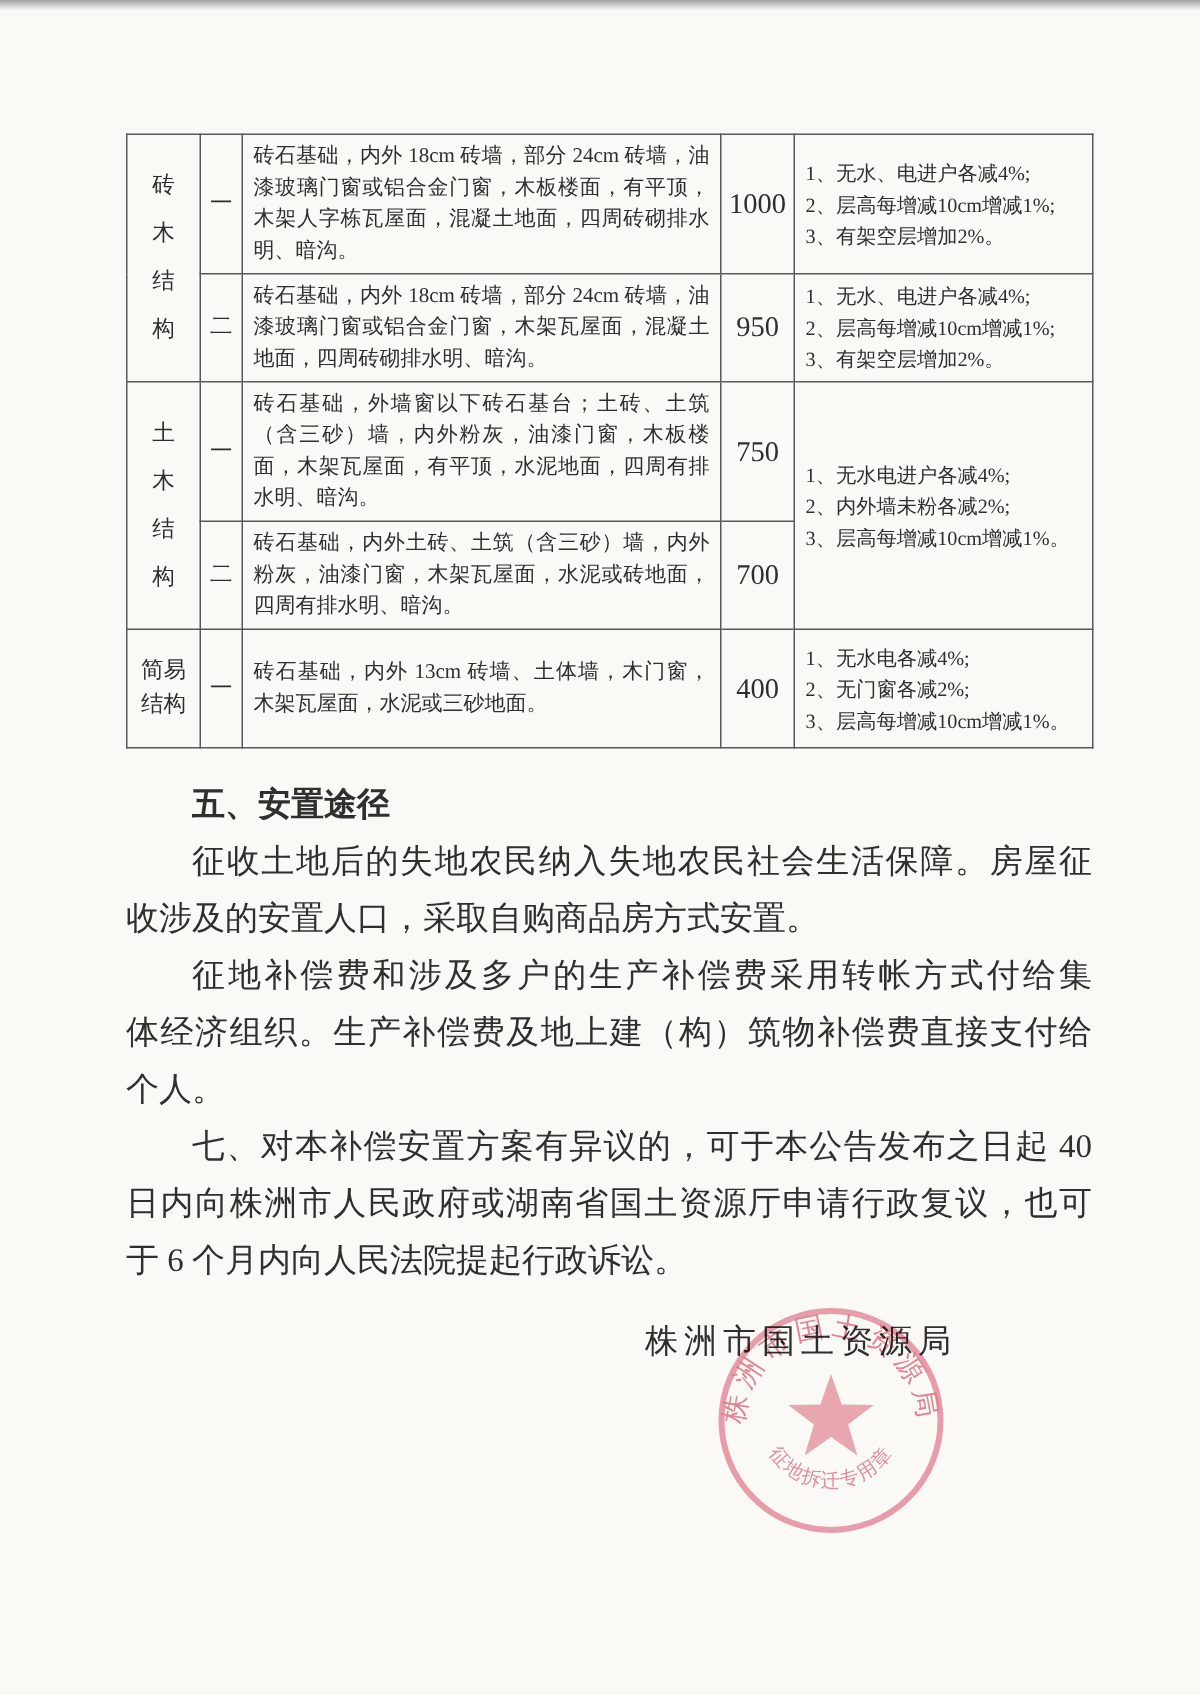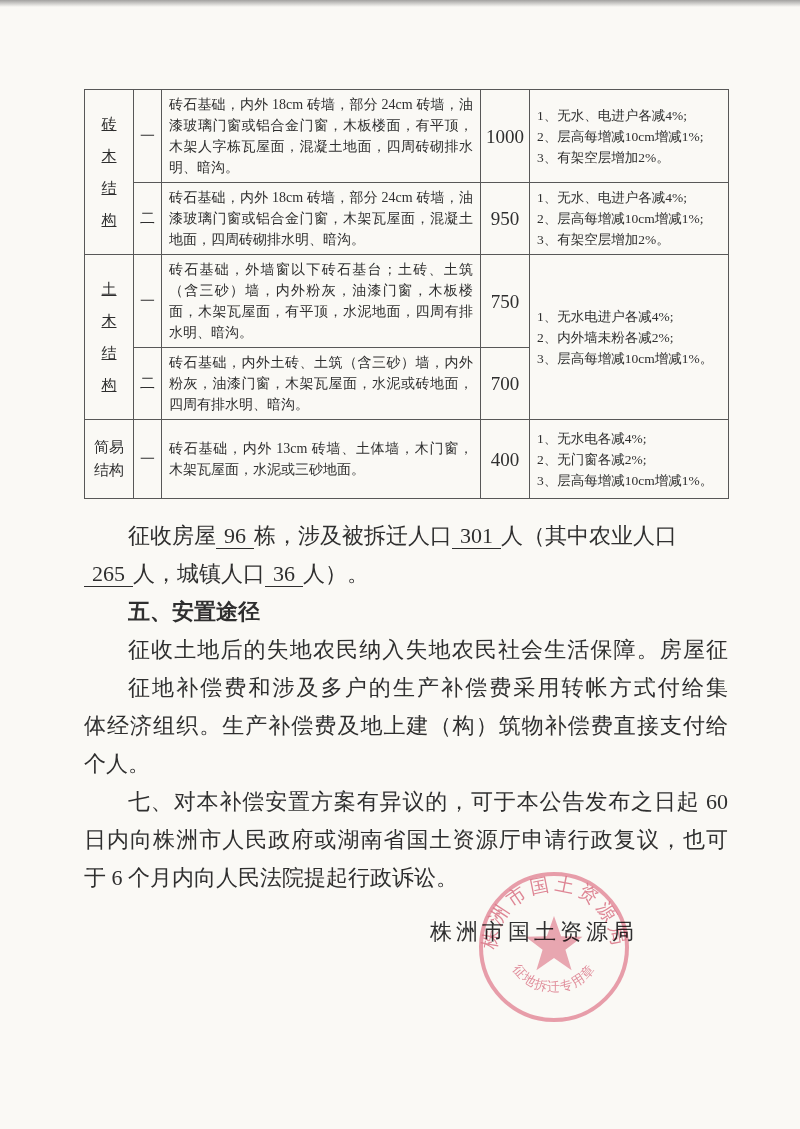--- a/index.html
+++ b/index.html
@@ -46,21 +46,20 @@
   tr.r5 td { height: 57px; }
 
   td.struct { text-align: center; }
   .v-label {           
     width: 16px;
     margin: 4px auto;
     word-break: break-all;
     line-height: 32px;
     font-size: 15px;
     letter-spacing: 0;
-    text-decoration: underline;
   }
   .sq-label {          
     width: 34px;
     margin: 16px auto;
     word-break: break-all;
     line-height: 23px;
     font-size: 15px;
   }
   td.grade { text-align: center; font-size: 15px; }
   td.desc  { padding: 4px 7px; text-align: justify; }
@@ -182,37 +181,30 @@
           <div class="adj-line">1、无水电各减4%;</div>
           <div class="adj-line">2、无门窗各减2%;</div>
           <div class="adj-line">3、层高每增减10cm增减1%。</div>
         </td>
       </tr>
     </tbody>
   </table>
 
   <div class="content">
 
-    <div class="para">
-      <div class="line indent">
-        <span>征收房屋</span><span class="u">96</span><span>栋，涉及被拆迁人口</span><span class="u">301</span><span>人（其中农业人口</span>
-      </div>
-      <div class="line">
-        <span class="u">265</span><span>人，城镇人口</span><span class="u">36</span><span>人）。</span>
-      </div>
-    </div>
 
     <div class="line heading">五、安置途径</div>
     <div class="line indent fill">征收土地后的失地农民纳入失地农民社会生活保障。房屋征</div>
+    <div class="line">收涉及的安置人口，采取自购商品房方式安置。</div>
 
     <div class="line indent fill">征地补偿费和涉及多户的生产补偿费采用转帐方式付给集</div>
     <div class="line fill">体经济组织。生产补偿费及地上建（构）筑物补偿费直接支付给</div>
     <div class="line">个人。</div>
 
-    <div class="line indent fill">七、对本补偿安置方案有异议的，可于本公告发布之日起 60</div>
+    <div class="line indent fill">七、对本补偿安置方案有异议的，可于本公告发布之日起 40</div>
     <div class="line fill">日内向株洲市人民政府或湖南省国土资源厅申请行政复议，也可</div>
     <div class="line">于 6 个月内向人民法院提起行政诉讼。</div>
 
     <div class="sig">
       <div class="sig-org">株洲市国土资源局</div>
     </div>
   </div>
 
   <div class="seal">
     <svg viewBox="0 0 160 160" width="160" height="160" xmlns="http://www.w3.org/2000/svg">

